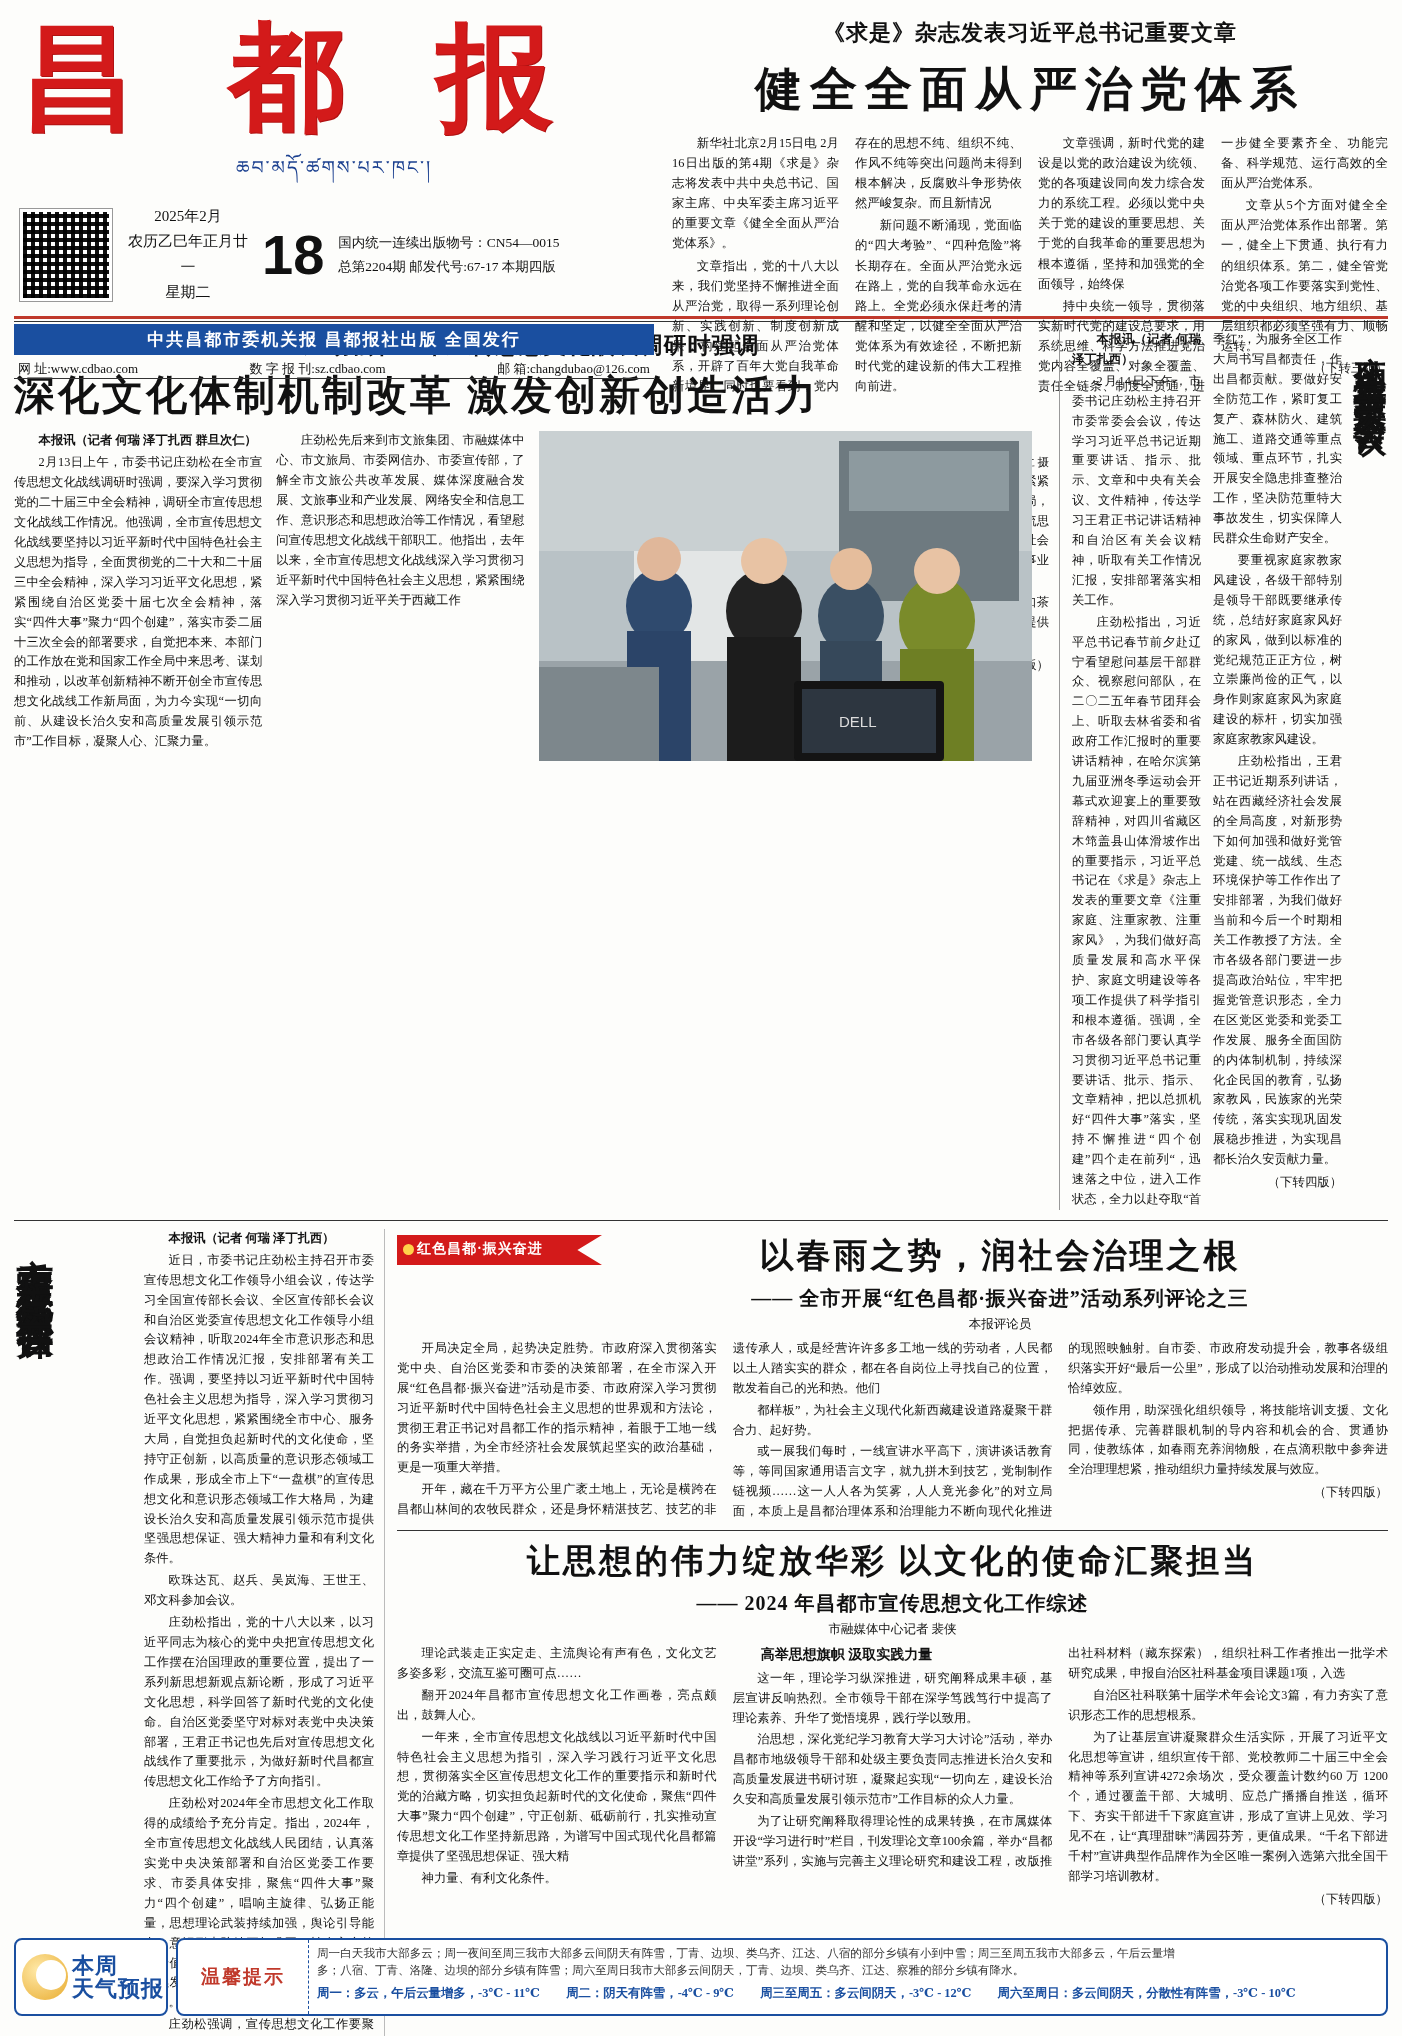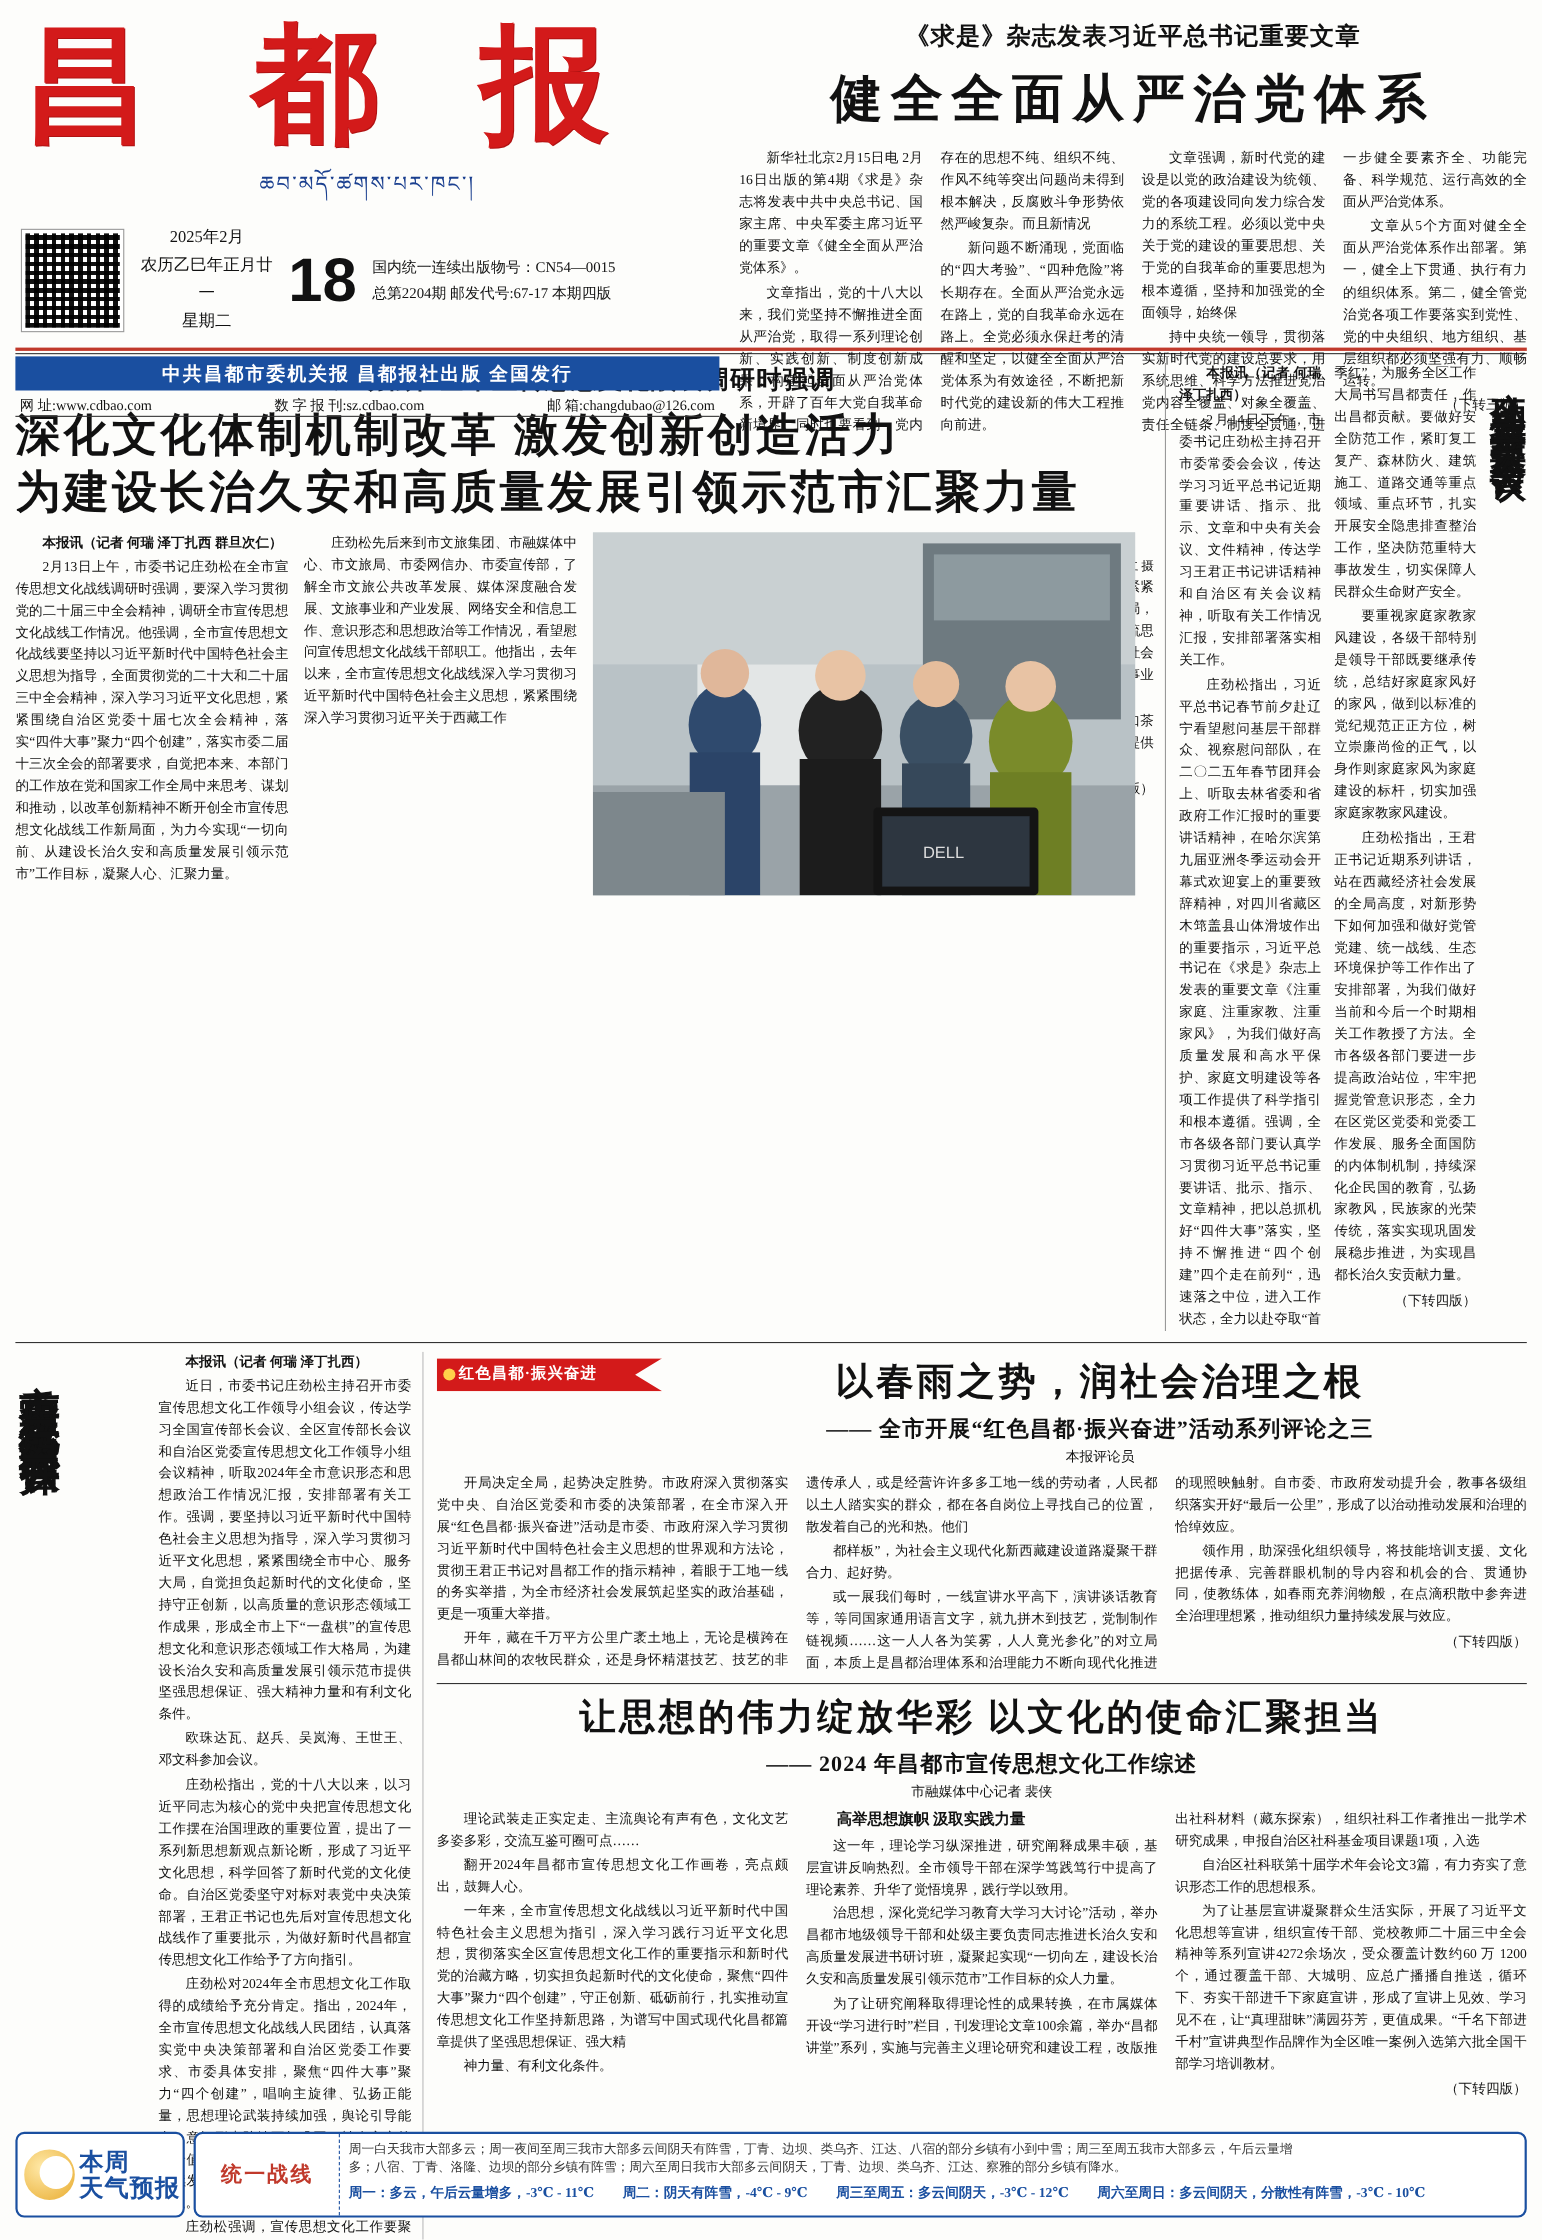--- a/index.html
+++ b/index.html
@@ -204,21 +204,20 @@
   </div>
 
   <div class="rule-thick"></div>
   <div class="rule-thin"></div>
 
   <div class="sec2">
     <div class="sec2-main">
       <div class="sec2-kicker">庄劲松在全市宣传思想文化战线调研时强调</div>
       <div class="sec2-head">
         <div>深化文化体制机制改革  激发创新创造活力</div>
-        <div>为建设长治久安和高质量发展引领示范市汇聚力量</div>
       </div>
       <div class="sec2-body sec2-flow">
         <p><span class="byline">本报讯（记者 何瑞 泽丁扎西 群旦次仁）</span></p>
         <p>2月13日上午，市委书记庄劲松在全市宣传思想文化战线调研时强调，要深入学习贯彻党的二十届三中全会精神，调研全市宣传思想文化战线工作情况。他强调，全市宣传思想文化战线要坚持以习近平新时代中国特色社会主义思想为指导，全面贯彻党的二十大和二十届三中全会精神，深入学习习近平文化思想，紧紧围绕自治区党委十届七次全会精神，落实“四件大事”聚力“四个创建”，落实市委二届十三次全会的部署要求，自觉把本来、本部门的工作放在党和国家工作全局中来思考、谋划和推动，以改革创新精神不断开创全市宣传思想文化战线工作新局面，为力今实现“一切向前、从建设长治久安和高质量发展引领示范市”工作目标，凝聚人心、汇聚力量。</p>
         <p>庄劲松先后来到市文旅集团、市融媒体中心、市文旅局、市委网信办、市委宣传部，了解全市文旅公共改革发展、媒体深度融合发展、文旅事业和产业发展、网络安全和信息工作、意识形态和思想政治等工作情况，看望慰问宣传思想文化战线干部职工。他指出，去年以来，全市宣传思想文化战线深入学习贯彻习近平新时代中国特色社会主义思想，紧紧围绕深入学习贯彻习近平关于西藏工作</p>
 
         <div class="photo-wrap">
           <svg viewBox="0 0 493 330" width="493" height="330">
             <rect x="0" y="0" width="493" height="330" fill="#b9c2c6"></rect>
             <rect x="0" y="0" width="493" height="120" fill="#c9d0d2"></rect>
@@ -337,21 +336,21 @@
 
   <div class="weather">
     <div class="w-logo">
       <div class="w-moon"></div>
       <div class="w-logo-txt">
         <div>本周</div>
         <div>天气预报</div>
       </div>
     </div>
     <div class="w-body">
-      <div class="w-tip">统一战线</div>
+      <div class="w-tip">温馨提示</div>
       <div class="w-lines">
         <div>周一白天我市大部多云；周一夜间至周三我市大部多云间阴天有阵雪，丁青、边坝、类乌齐、江达、八宿的部分乡镇有小到中雪；周三至周五我市大部多云，午后云量增</div>
         <div>多；八宿、丁青、洛隆、边坝的部分乡镇有阵雪；周六至周日我市大部多云间阴天，丁青、边坝、类乌齐、江达、察雅的部分乡镇有降水。</div>
         <div class="w-row2">
           <span>周一：多云，午后云量增多，-3℃ - 11℃</span>
           <span>周二：阴天有阵雪，-4℃ - 9℃</span>
           <span>周三至周五：多云间阴天，-3℃ - 12℃</span>
           <span>周六至周日：多云间阴天，分散性有阵雪，-3℃ - 10℃</span>
         </div>
       </div>

